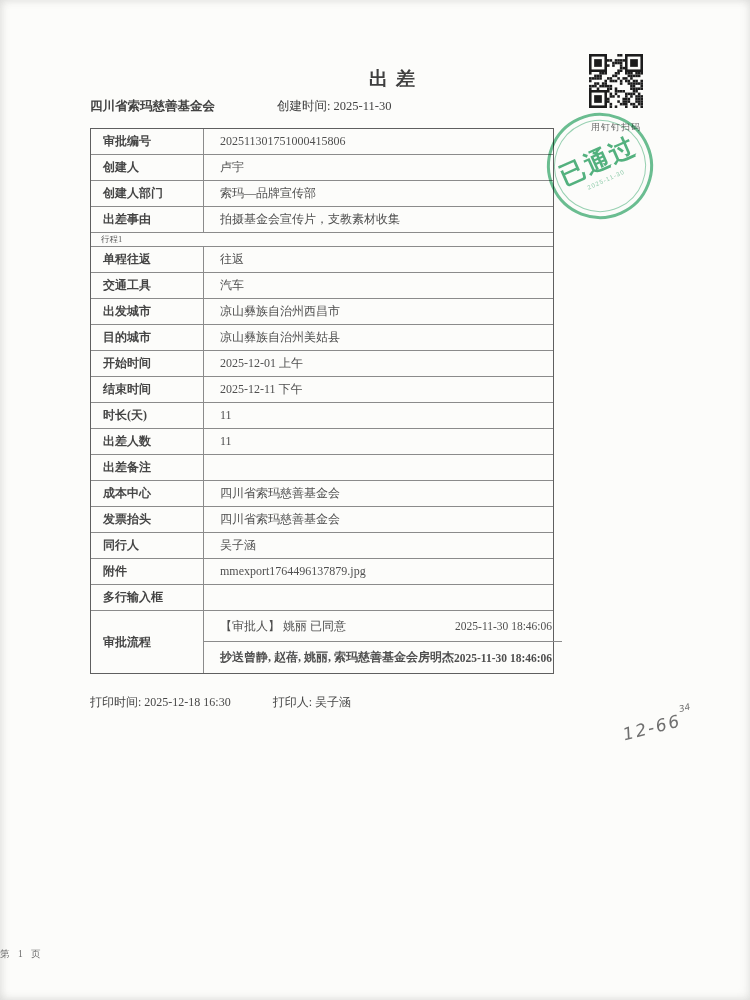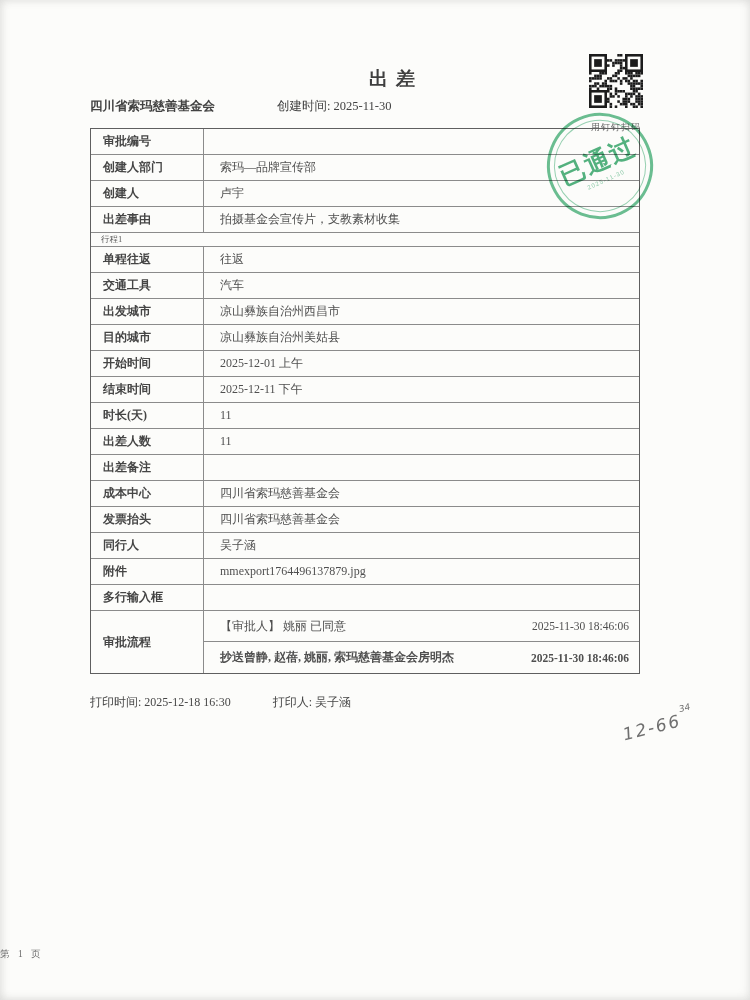--- a/index.html
+++ b/index.html
@@ -27,21 +27,21 @@
   .head-org { font-weight:600; }
   .head-created { margin-left:62px; }
 
   
   .qr-wrap { position:absolute; left:587px; top:54px; width:58px; text-align:center; }
   .qr { width:54px; height:54px; display:block; margin:0 auto; }
   .qr-caption { font-size:9px; color:#6a6a6a; margin-top:13px; letter-spacing:1px; white-space:nowrap; }
 
   
   .form-table {
-    position:absolute; left:90px; top:128px; width:550px;
+    position:absolute; left:90px; top:128px; width:464px;
     border:1px solid #5f5f5f;
     background:transparent;
   }
   .tr { display:flex; height:26px; border-bottom:1px solid #8b8b8b; }
   .tr:last-child { border-bottom:none; }
   .th {
     width:113px; flex:0 0 113px; border-right:1px solid #8b8b8b;
     font-size:12px; font-weight:600; color:#454545;
     padding-left:12px; display:flex; align-items:center;
   }
@@ -282,28 +282,29 @@
           <rect x="18" y="20" width="1" height="1"></rect>
           <rect x="20" y="20" width="1" height="1"></rect>
         </g>
       </svg>
     <div class="qr-caption">用钉钉扫码</div>
   </div>
 
   <div class="form-table">
     <div class="tr">
       <div class="th">审批编号</div>
+      <div class="td">202511301751000415806</div>
+    </div>
+    <div class="tr">
+      <div class="th">创建人</div>
+      <div class="td">卢宇</div>
     </div>
     <div class="tr">
       <div class="th">创建人部门</div>
       <div class="td">索玛—品牌宣传部</div>
-    </div>
-    <div class="tr">
-      <div class="th">创建人</div>
-      <div class="td">卢宇</div>
     </div>
     <div class="tr">
       <div class="th">出差事由</div>
       <div class="td">拍摄基金会宣传片，支教素材收集</div>
     </div>
 
     <div class="tr-section">行程1</div>
 
     <div class="tr">
       <div class="th">单程往返</div>

